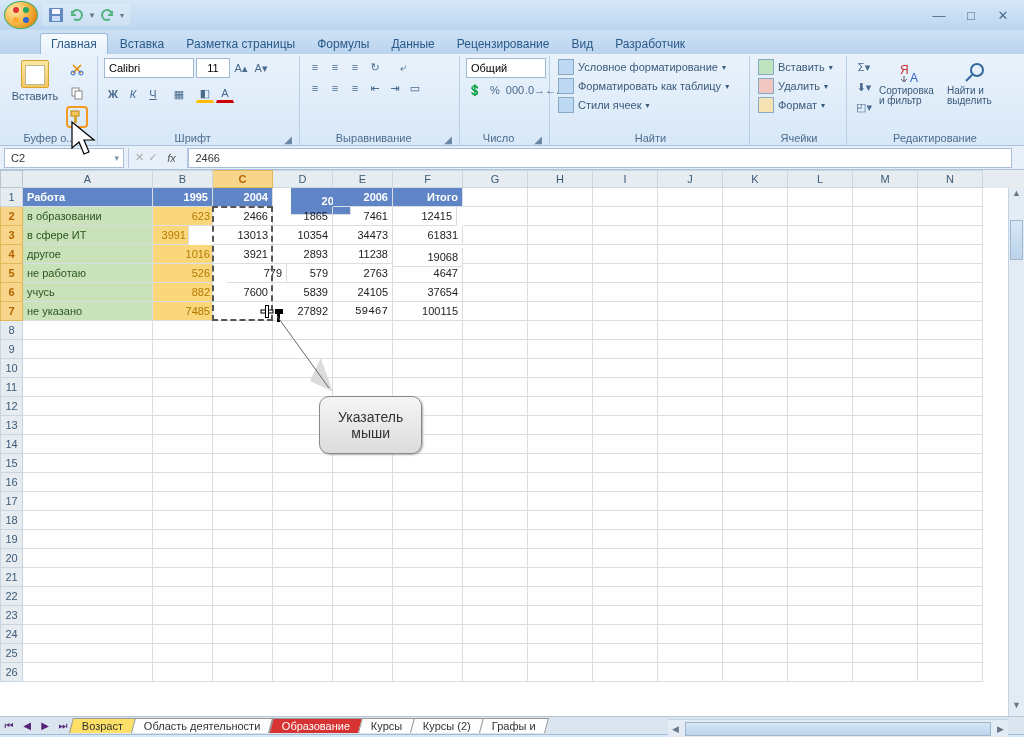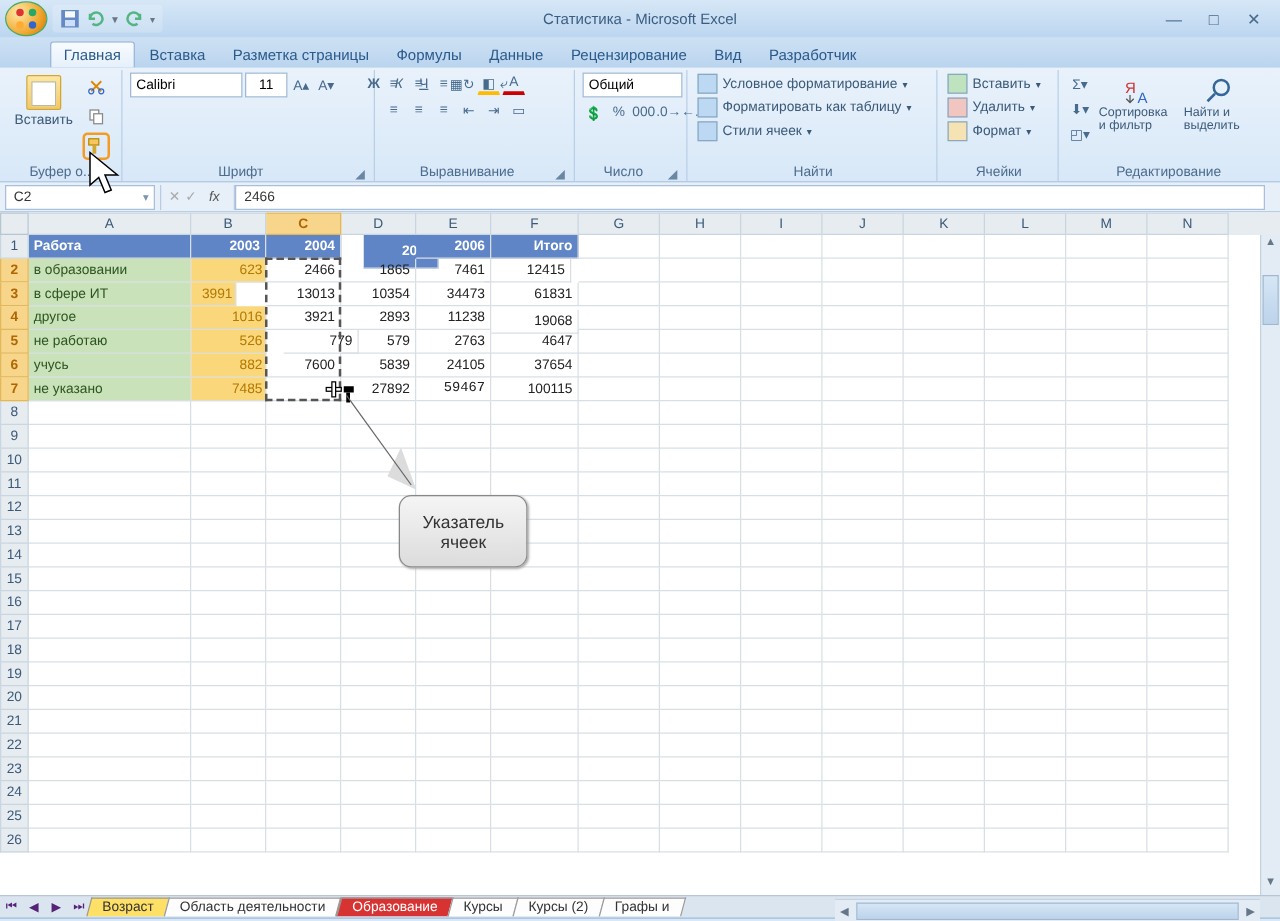--- a/index.html
+++ b/index.html
@@ -100,21 +100,20 @@
         <path d="M4 8 a5 5 0 1 1 2 4" stroke="#3a6" fill="none" stroke-width="2"></path>
         <path d="M4 4 L4 8 L8 8" stroke="#3a6" fill="none" stroke-width="2"></path>
       </svg>
     <span style="font-size:8px;color:#678">▼</span>
     <svg class="qat-icon" viewBox="0 0 16 16">
         <path d="M12 8 a5 5 0 1 0 -2 4" stroke="#3a6" fill="none" stroke-width="2"></path>
         <path d="M12 4 L12 8 L8 8" stroke="#3a6" fill="none" stroke-width="2"></path>
       </svg>
     <span style="font-size:8px;color:#678">▾</span>
   </div>
-  <div class="title-text">Статистика - Microsoft Excel</div>
   <div class="win-controls">
     <span>—</span>
     <span>□</span>
     <span>✕</span>
   </div>
 </div>
 <div class="help-row">
   <span>◉</span>
   <span>–</span>
   <span>❐</span>
@@ -161,21 +160,21 @@
               <rect x="2" y="2" width="8" height="5" fill="#f6c760" stroke="#b80"></rect>
               <rect x="5" y="7" width="3" height="7" fill="#d4a530"></rect>
             </svg>
           </div>
       </div>
     </div>
     <div class="group-label">Буфер о...</div>
   </div>
 
   <div class="group" style="width:200px">
-    <div class="group-body" style="flex-direction:row;gap:20px">
+    <div class="group-body" style="flex-direction:column;gap:7px">
       <div class="row">
         <input class="font-select" value="Calibri" style="">
         <input class="size-select" value="11" style="">
         <div class="sm">A▴</div>
         <div class="sm">A▾</div>
       </div>
       <div class="row">
         <div class="sm">
             <b>Ж</b>
           </div>
@@ -367,21 +366,21 @@
         <div class="colhdr" style="width: 65px;">H</div>
         <div class="colhdr" style="width: 65px;">I</div>
         <div class="colhdr" style="width: 65px;">J</div>
         <div class="colhdr" style="width: 65px;">K</div>
         <div class="colhdr" style="width: 65px;">L</div>
         <div class="colhdr" style="width: 65px;">M</div>
         <div class="colhdr" style="width: 65px;">N</div>
       </div>
     <div class="cells" id="cells">
         <div class="cell hdrcell" style="left: 0px; top: 0px; width: 130px; height: 19px;">Работа</div>
-        <div class="cell hdrcell" style="left: 130px; top: 0px; width: 60px; height: 19px; justify-content: flex-end;">2003</div>
+        <div class="cell hdrcell" style="left: 130px; top: 0px; width: 60px; height: 19px; justify-content: flex-end;">1995</div>
         <div class="cell hdrcell" style="left: 190px; top: 0px; width: 60px; height: 19px; justify-content: flex-end;">2004</div>
         <div class="cell hdrcell" style="left: 268px; top: 0px; width: 60px; height: 27px; justify-content: flex-end; text-align: center;">2005</div>
         <div class="cell hdrcell" style="left: 310px; top: 0px; width: 60px; height: 19px; justify-content: flex-end;">2006</div>
         <div class="cell hdrcell" style="left: 370px; top: 0px; width: 70px; height: 19px; justify-content: flex-end;">Итого</div>
         <div class="cell lblcell" style="left: 0px; top: 19px; width: 130px; height: 19px;">в образовании</div>
         <div class="cell nlabel" style="left: 130px; top: 19px; width: 60px; height: 19px;">623</div>
         <div class="cell num" style="left: 190px; top: 19px; width: 60px; height: 19px;">2466</div>
         <div class="cell num" style="left: 250px; top: 19px; width: 60px; height: 19px;">1865</div>
         <div class="cell num" style="left: 310px; top: 19px; width: 60px; height: 19px;">7461</div>
         <div class="cell num" style="left: 364px; top: 19px; width: 70px; height: 19px;">12415</div>
@@ -739,21 +738,21 @@
         <div class="cell " style="left: 895px; top: 475px; width: 65px; height: 19px;"></div>
         <div class="marq" style="left: 189px; top: 18px; width: 61px; height: 115px;"></div>
         <div class="plus-cursor" style="left: 236px; top: 115px;"><svg width="28" height="22" viewBox="0 0 28 22">
             <rect x="2" y="7" width="12" height="3" fill="#fff" stroke="#000"></rect>
             <rect x="6.5" y="2.5" width="3" height="12" fill="#fff" stroke="#000"></rect>
             <rect x="16" y="6" width="8" height="5" fill="#000"></rect>
             <rect x="18" y="11" width="3" height="8" fill="#000"></rect>
           </svg></div>
         <div class="callout" style="left: 296px; top: 208px;">
           <div>Указатель</div>
-          <div>ячеек</div>
+          <div>мыши</div>
         </div>
         <div style="position: absolute; left: 254px; top: 128px; width: 60px; height: 80px; pointer-events: none;"><svg width="60" height="80">
             <line x1="0" y1="0" x2="52" y2="72" stroke="#666" stroke-width="1"></line>
           </svg></div>
       </div>
     <div class="scrollbar-v">
       <div class="arr">▲</div>
       <div class="thumb"></div>
       <div class="arr" style="position:absolute;bottom:0;width:100%">▼</div>
     </div>

